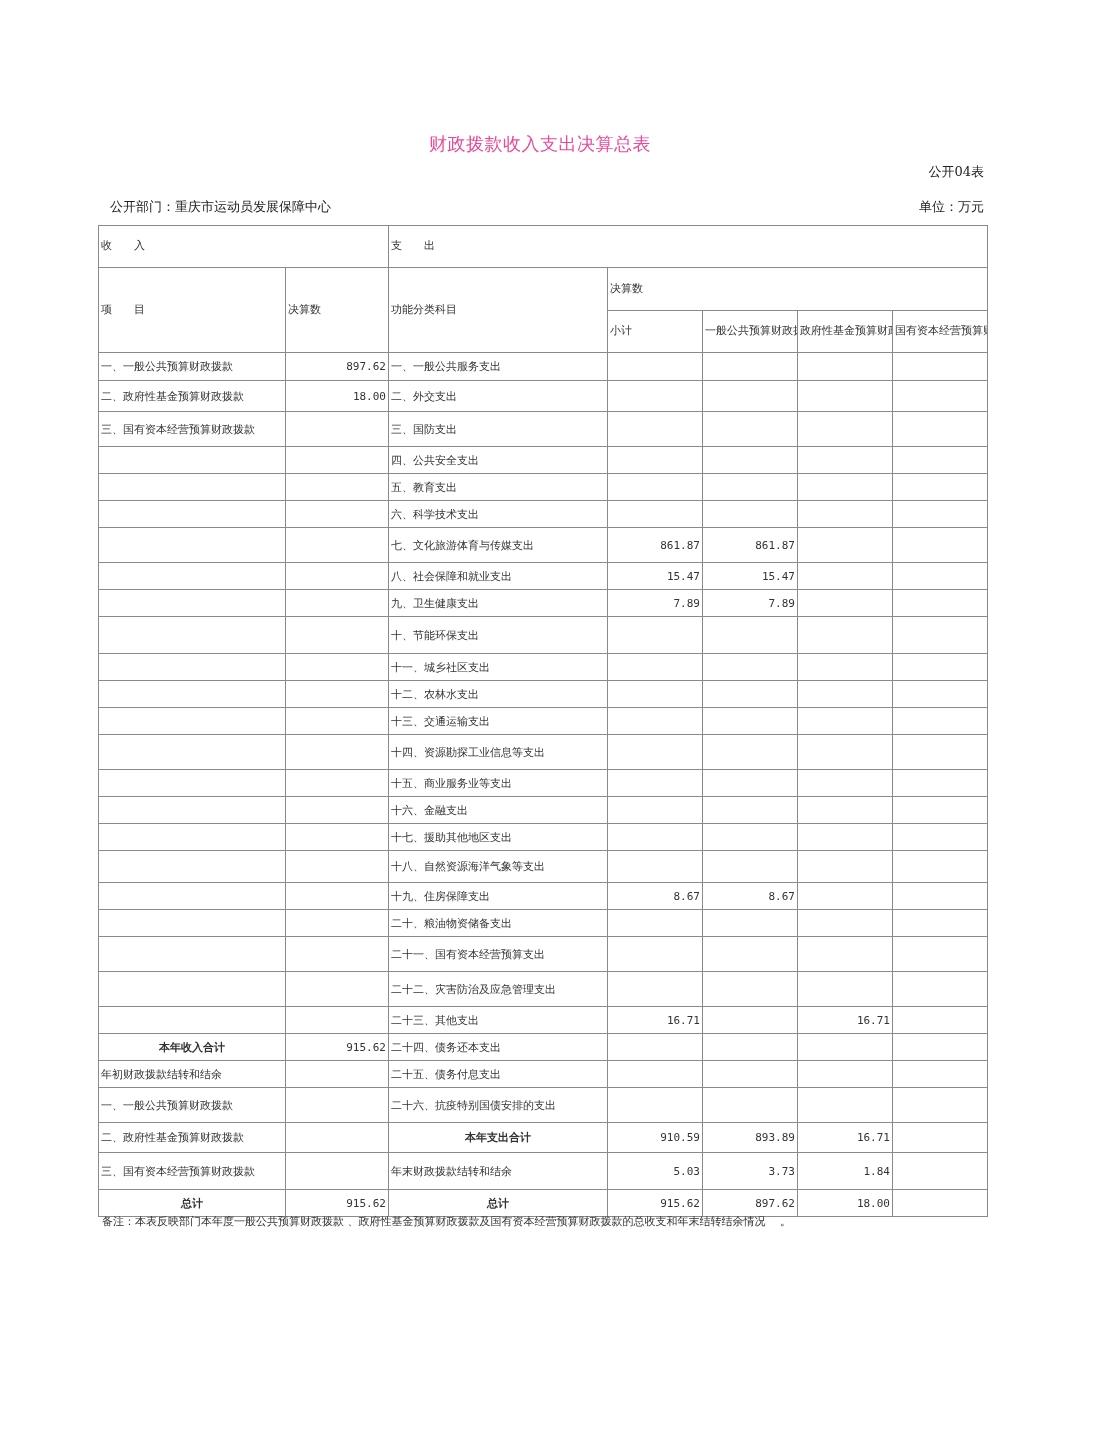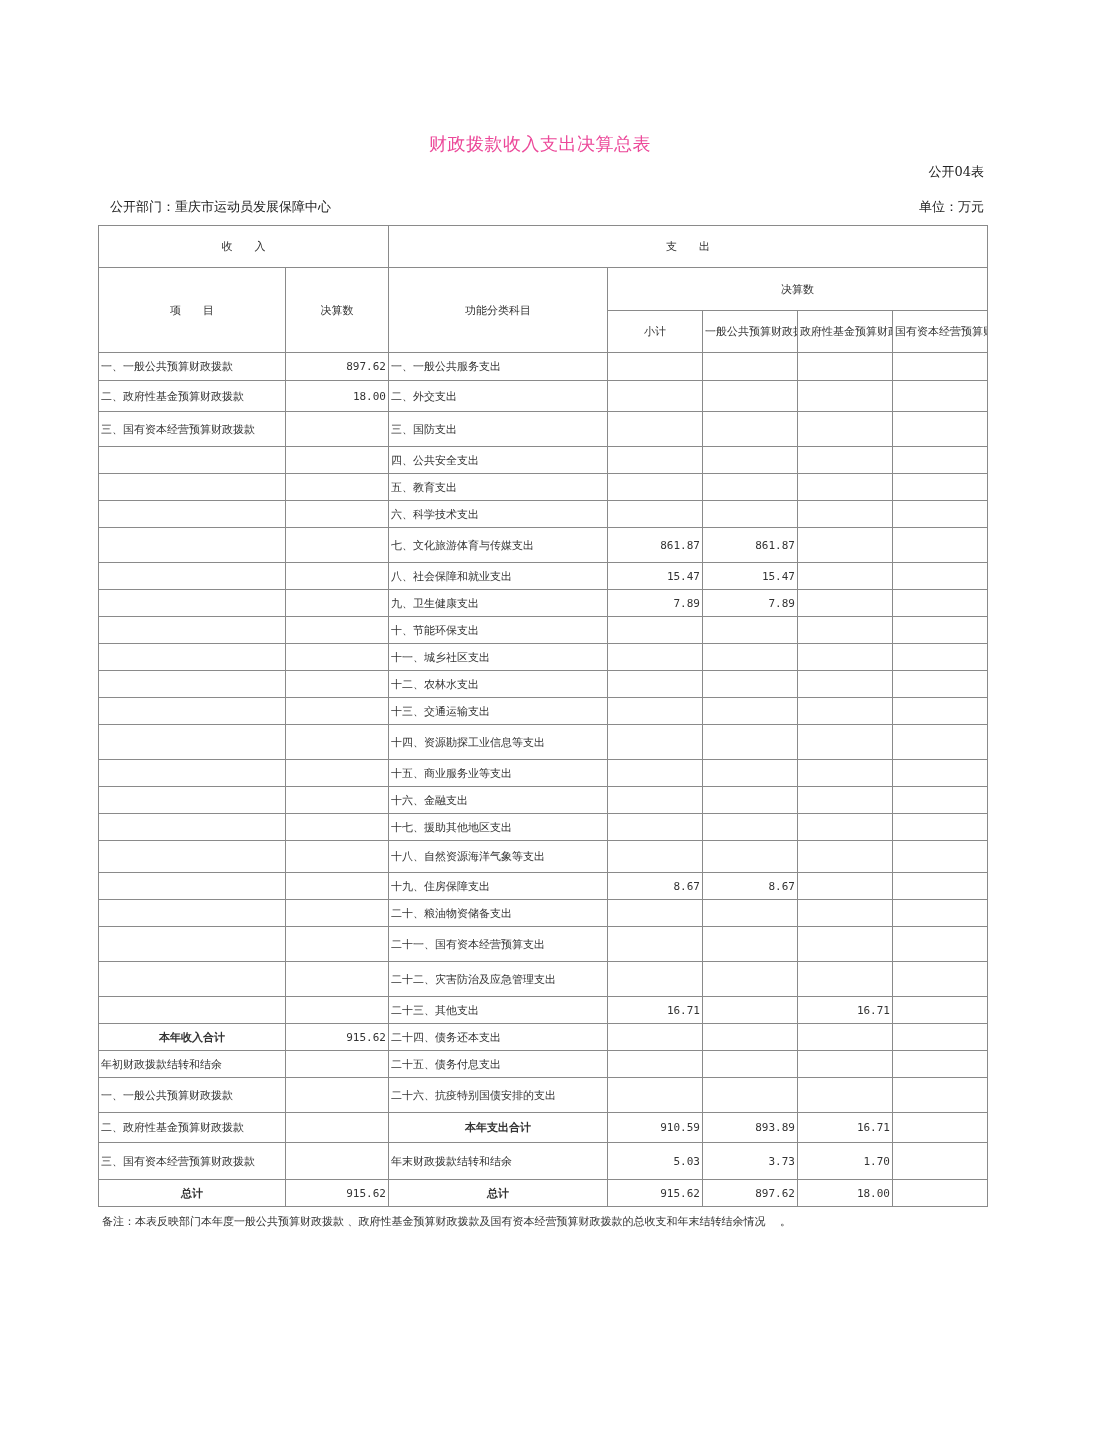--- a/index.html
+++ b/index.html
@@ -23,21 +23,21 @@
   }
   table.main {
     position: absolute; top: 225px; left: 98px;
     width: 889px; border-collapse: collapse; table-layout: fixed;
   }
   table.main td {
     border: 1px solid #8a8a8a; padding: 0 2px; font-size: 11px;
     color: #333; white-space: nowrap; overflow: hidden; vertical-align: middle;
   }
   td.hdr {
-    text-align: center; font-family: Liberation Sans, sans-serif;
+    font-family: Liberation Mono, monospace;
     font-size: 11.5px; color: #111; white-space: normal; line-height: 15px;
   }
   td.num { text-align: right; font-family: "DejaVu Sans Mono", "Liberation Mono", monospace; font-size: 10.5px; color: #444; }
   td.bold {
     text-align: center; font-weight: bold;
     font-family: "DejaVu Sans", "Liberation Sans", sans-serif; font-size: 11px; color: #111;
   }
   .note {
     position: absolute; top: 1214px; left: 102px; font-size: 11px; color: #333;
     font-family: "DejaVu Sans", "Liberation Sans", sans-serif;
@@ -154,21 +154,21 @@
       </tr>
       <tr style="height: 27px;">
         <td></td>
         <td class="num"></td>
         <td>九、卫生健康支出</td>
         <td class="num">7.89</td>
         <td class="num">7.89</td>
         <td class="num"></td>
         <td class="num"></td>
       </tr>
-      <tr style="height: 27px;">
+      <tr style="height: 37px;">
         <td></td>
         <td class="num"></td>
         <td>十、节能环保支出</td>
         <td class="num"></td>
         <td class="num"></td>
         <td class="num"></td>
         <td class="num"></td>
       </tr>
       <tr style="height: 27px;">
         <td></td>
@@ -322,21 +322,21 @@
         <td class="num">893.89</td>
         <td class="num">16.71</td>
         <td class="num"></td>
       </tr>
       <tr style="height: 37px;">
         <td>三、国有资本经营预算财政拨款</td>
         <td class="num"></td>
         <td>年末财政拨款结转和结余</td>
         <td class="num">5.03</td>
         <td class="num">3.73</td>
-        <td class="num">1.70</td>
+        <td class="num">1.84</td>
         <td class="num"></td>
       </tr>
       <tr style="height: 27px;">
         <td class="bold">总计</td>
         <td class="num">915.62</td>
         <td class="bold">总计</td>
         <td class="num">915.62</td>
         <td class="num">897.62</td>
         <td class="num">18.00</td>
         <td class="num"></td>

